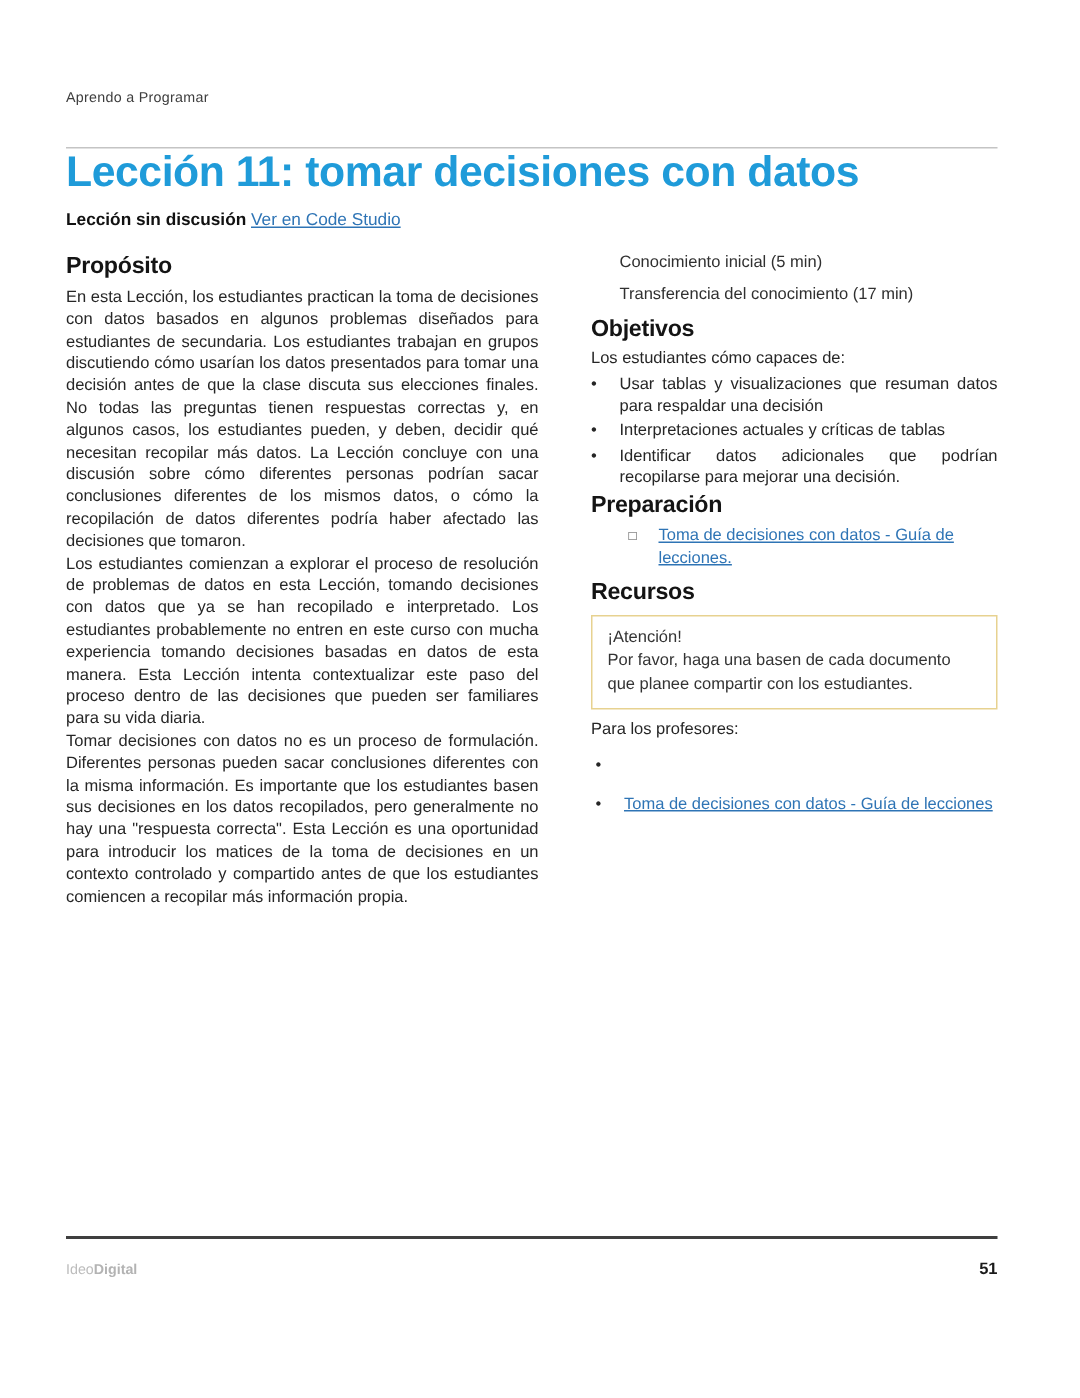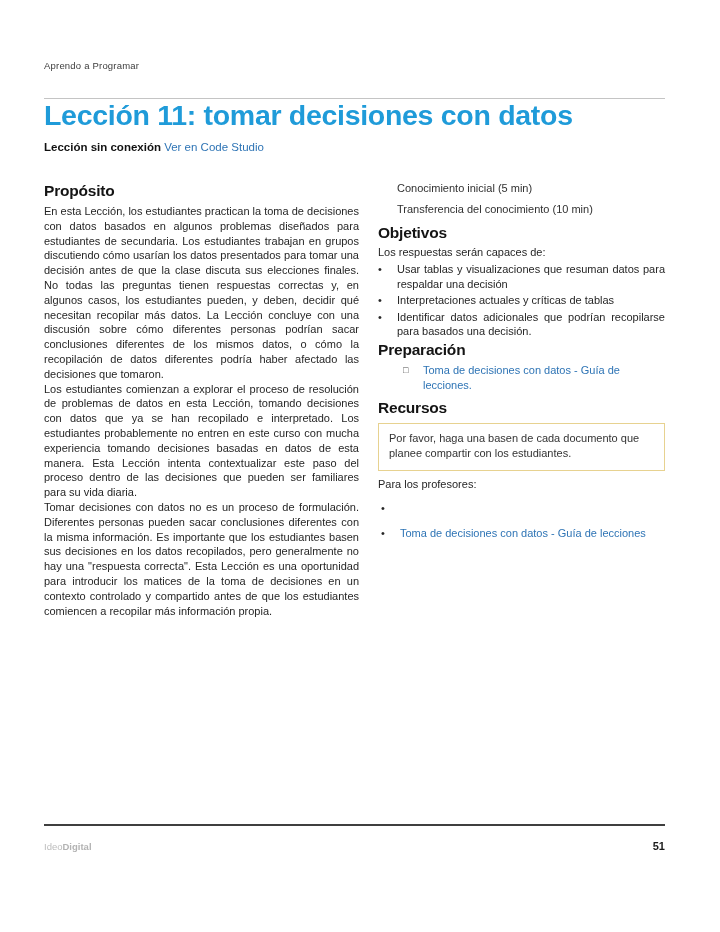--- a/index.html
+++ b/index.html
@@ -15,22 +15,22 @@
   }
   .header-rule {
     margin-top:27px; border-top:1px solid #c4c4c4; height:0;
   }
   .page-title {
     font-size:28.5px; font-weight:bold; color:#1f9bd9;
     letter-spacing:-0.3px;
   }
   .subtitle { margin-top:9px; font-size:11.5px; }
   .subtitle .lbl { font-weight:bold; color:#111; }
-  a.doc-link { color:#2e74b5; cursor:pointer; }
-  .columns { display:flex; margin-top:29px; gap:19px; }
+  a.doc-link { color:#2e74b5; text-decoration:underline; cursor:pointer; }
+  .columns { display:flex; margin-top:16px; gap:35px; }
   .col-left  { width:315px; flex:0 0 315px; }
   .col-right { flex:1; min-width:0; }
   h2.sec {
     font-size:15.5px; font-weight:bold; color:#141414; margin:0 0 4px 0;
     letter-spacing:-0.2px;
   }
   .body-par {
     font-size:11px; line-height:14.8px; text-align:justify; color:#262626;
   }
   .seq-item {
@@ -72,62 +72,63 @@
 <body>
 
 <div class="page">
 
   <div class="header-brand">Aprendo a Programar</div>
   <div class="header-rule"></div>
 
   <div class="page-title">Lección 11: tomar decisiones con datos</div>
 
   <div class="subtitle">
-    <span class="lbl">Lección sin conexión</span>
+    <span class="lbl">Lección sin discusión</span>
     <span> </span>
     <a class="doc-link">Ver en Code Studio</a>
   </div>
 
   <div class="columns">
 
     <div class="col-left">
       <h2 class="sec">Propósito</h2>
       <p class="body-par">En esta Lección, los estudiantes practican la toma de decisiones con datos basados en algunos problemas diseñados para estudiantes de secundaria. Los estudiantes trabajan en grupos discutiendo cómo usarían los datos presentados para tomar una decisión antes de que la clase discuta sus elecciones finales. No todas las preguntas tienen respuestas correctas y, en algunos casos, los estudiantes pueden, y deben, decidir qué necesitan recopilar más datos. La Lección concluye con una discusión sobre cómo diferentes personas podrían sacar conclusiones diferentes de los mismos datos, o cómo la recopilación de datos diferentes podría haber afectado las decisiones que tomaron.</p>
       <p class="body-par">Los estudiantes comienzan a explorar el proceso de resolución de problemas de datos en esta Lección, tomando decisiones con datos que ya se han recopilado e interpretado. Los estudiantes probablemente no entren en este curso con mucha experiencia tomando decisiones basadas en datos de esta manera. Esta Lección intenta contextualizar este paso del proceso dentro de las decisiones que pueden ser familiares para su vida diaria.</p>
       <p class="body-par">Tomar decisiones con datos no es un proceso de formulación. Diferentes personas pueden sacar conclusiones diferentes con la misma información. Es importante que los estudiantes basen sus decisiones en los datos recopilados, pero generalmente no hay una "respuesta correcta". Esta Lección es una oportunidad para introducir los matices de la toma de decisiones en un contexto controlado y compartido antes de que los estudiantes comiencen a recopilar más información propia.</p>
     </div>
 
     <div class="col-right">
 
       <div class="seq-item">Conocimiento inicial (5 min)</div>
-      <div class="seq-item">Transferencia del conocimiento (10 min)</div>
+      <div class="seq-item">Transferencia del conocimiento (17 min)</div>
 
       <h2 class="sec mt8">Objetivos</h2>
-      <div class="intro">Los respuestas serán capaces de:</div>
+      <div class="intro">Los estudiantes cómo capaces de:</div>
       <div class="brow">
         <span class="bul">•</span>
         <span class="btxt">Usar tablas y visualizaciones que resuman datos para respaldar una decisión</span>
       </div>
       <div class="brow">
         <span class="bul">•</span>
         <span class="btxt">Interpretaciones actuales y críticas de tablas</span>
       </div>
       <div class="brow">
         <span class="bul">•</span>
-        <span class="btxt">Identificar datos adicionales que podrían recopilarse para basados una decisión.</span>
+        <span class="btxt">Identificar datos adicionales que podrían recopilarse para mejorar una decisión.</span>
       </div>
 
       <h2 class="sec mt10">Preparación</h2>
       <div class="prep-row">
         <span class="chk">□</span>
         <a class="doc-link ptxt">Toma de decisiones con datos - Guía de lecciones.</a>
       </div>
 
       <h2 class="sec mt8">Recursos</h2>
       <div class="attention-box">
+        <div>¡Atención!</div>
         <div>Por favor, haga una basen de cada documento que planee compartir con los estudiantes.</div>
       </div>
 
       <div class="res-label">Para los profesores:</div>
       <div class="res-row">
         <span class="bul">•</span>
       </div>
 
       <div class="res-row">
         <span class="bul">•</span>

